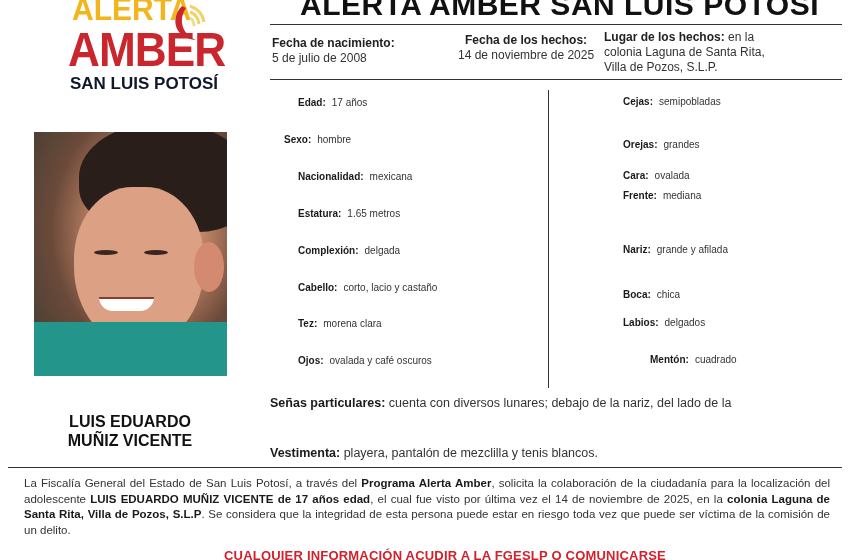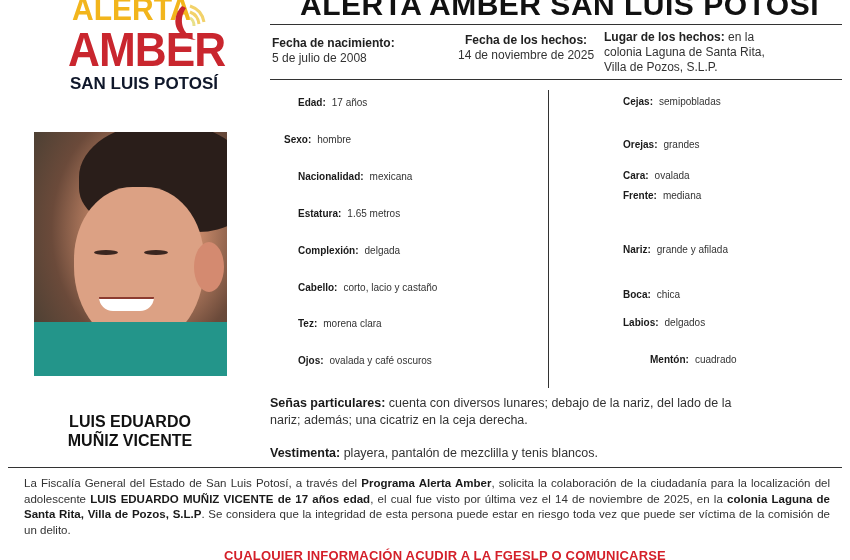--- a/index.html
+++ b/index.html
@@ -115,21 +115,20 @@
 <div class="attr" style="left:595px; top:170px;"><b>Cara:</b><span>ovalada</span></div>
 <div class="attr" style="left:595px; top:190px;"><b>Frente:</b><span>mediana</span></div>
 <div class="attr" style="left:595px; top:244px;"><b>Nariz:</b><span>grande y afilada</span></div>
 <div class="attr" style="left:595px; top:289px;"><b>Boca:</b><span>chica</span></div>
 <div class="attr" style="left:595px; top:317px;"><b>Labios:</b><span>delgados</span></div>
 <div class="attr" style="left:622px; top:354px;"><b>Mentón:</b><span>cuadrado</span></div>
 
 <div class="para" style="left:270px; top:395px; width:560px;">
   <b>Señas particulares:</b>
   <span>cuenta con diversos lunares; debajo de la nariz, del lado de la</span><br>
-  <span>nariz; además; una cicatriz en la ceja derecha.</span>
 </div>
 <div class="para" style="left:270px; top:445px; width:560px;">
   <b>Vestimenta:</b>
   <span>playera, pantalón de mezclilla y tenis blancos.</span>
 </div>
 
 <div class="hline" style="left:8px; top:467px; width:834px;"></div>
 
 <div class="footer"><span>La Fiscalía General del Estado de San Luis Potosí, a través del </span><b>Programa Alerta Amber</b><span>, solicita la colaboración de la ciudadanía para la localización del adolescente </span><b>LUIS EDUARDO MUÑIZ VICENTE de 17 años edad</b><span>, el cual fue visto por última vez el 14 de noviembre de 2025, en la </span><b>colonia Laguna de Santa Rita, Villa de Pozos, S.L.P</b><span>. Se considera que la integridad de esta persona puede estar en riesgo toda vez que puede ser víctima de la comisión de un delito.</span></div>
 

